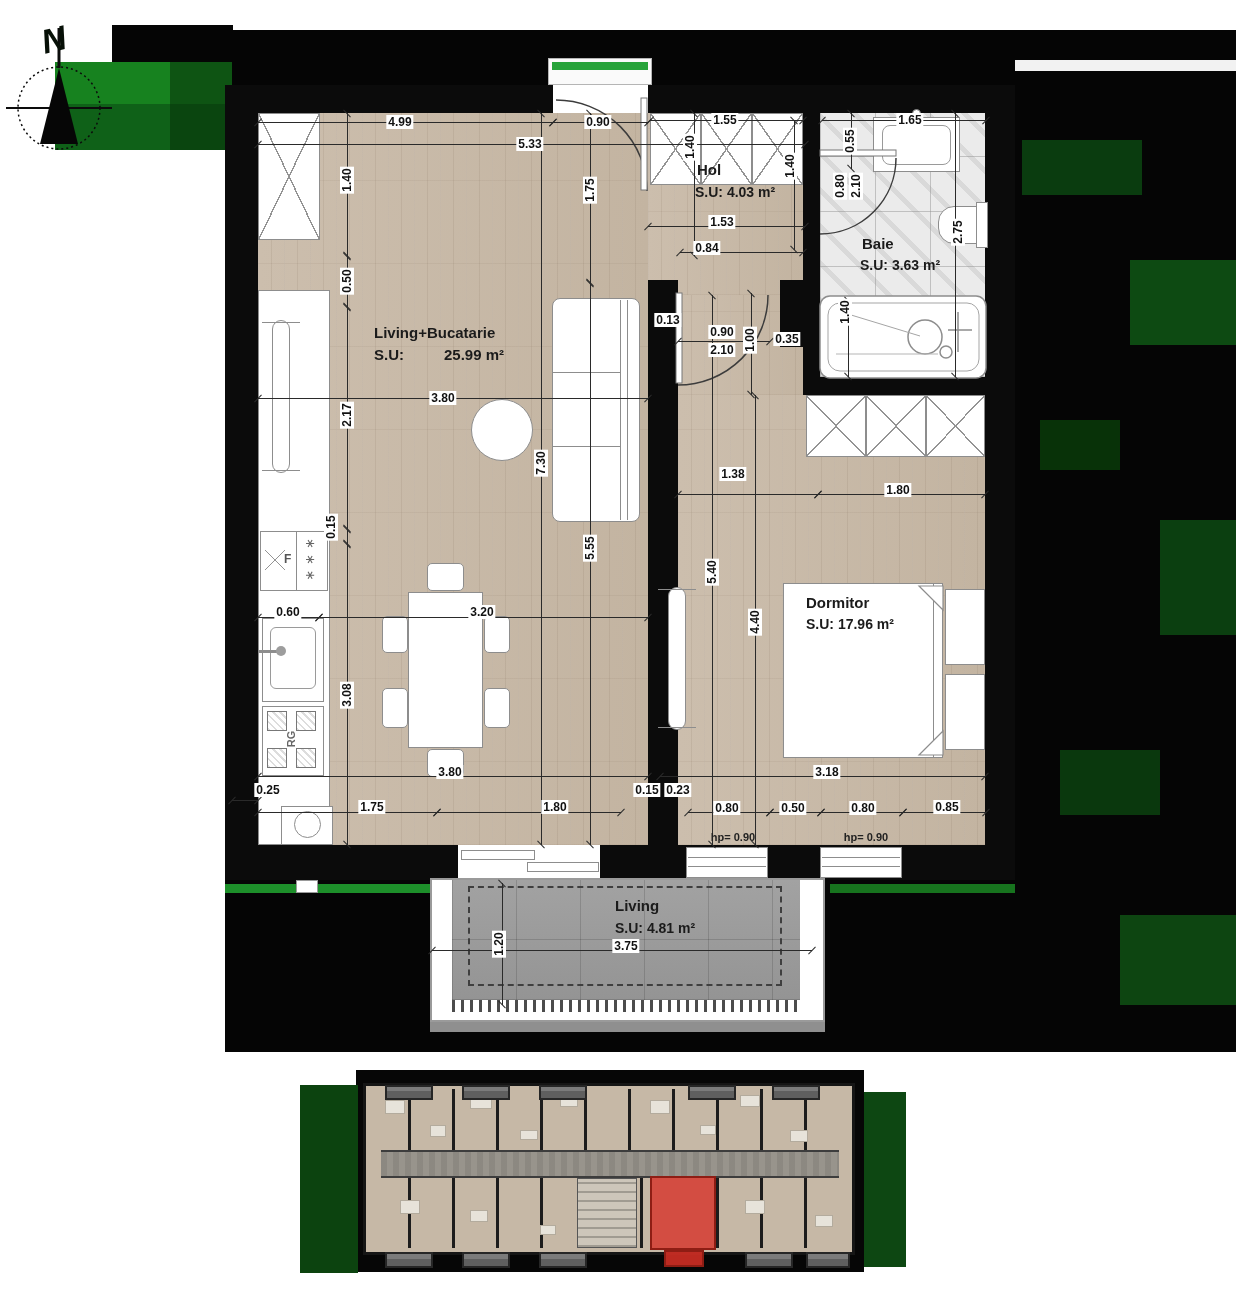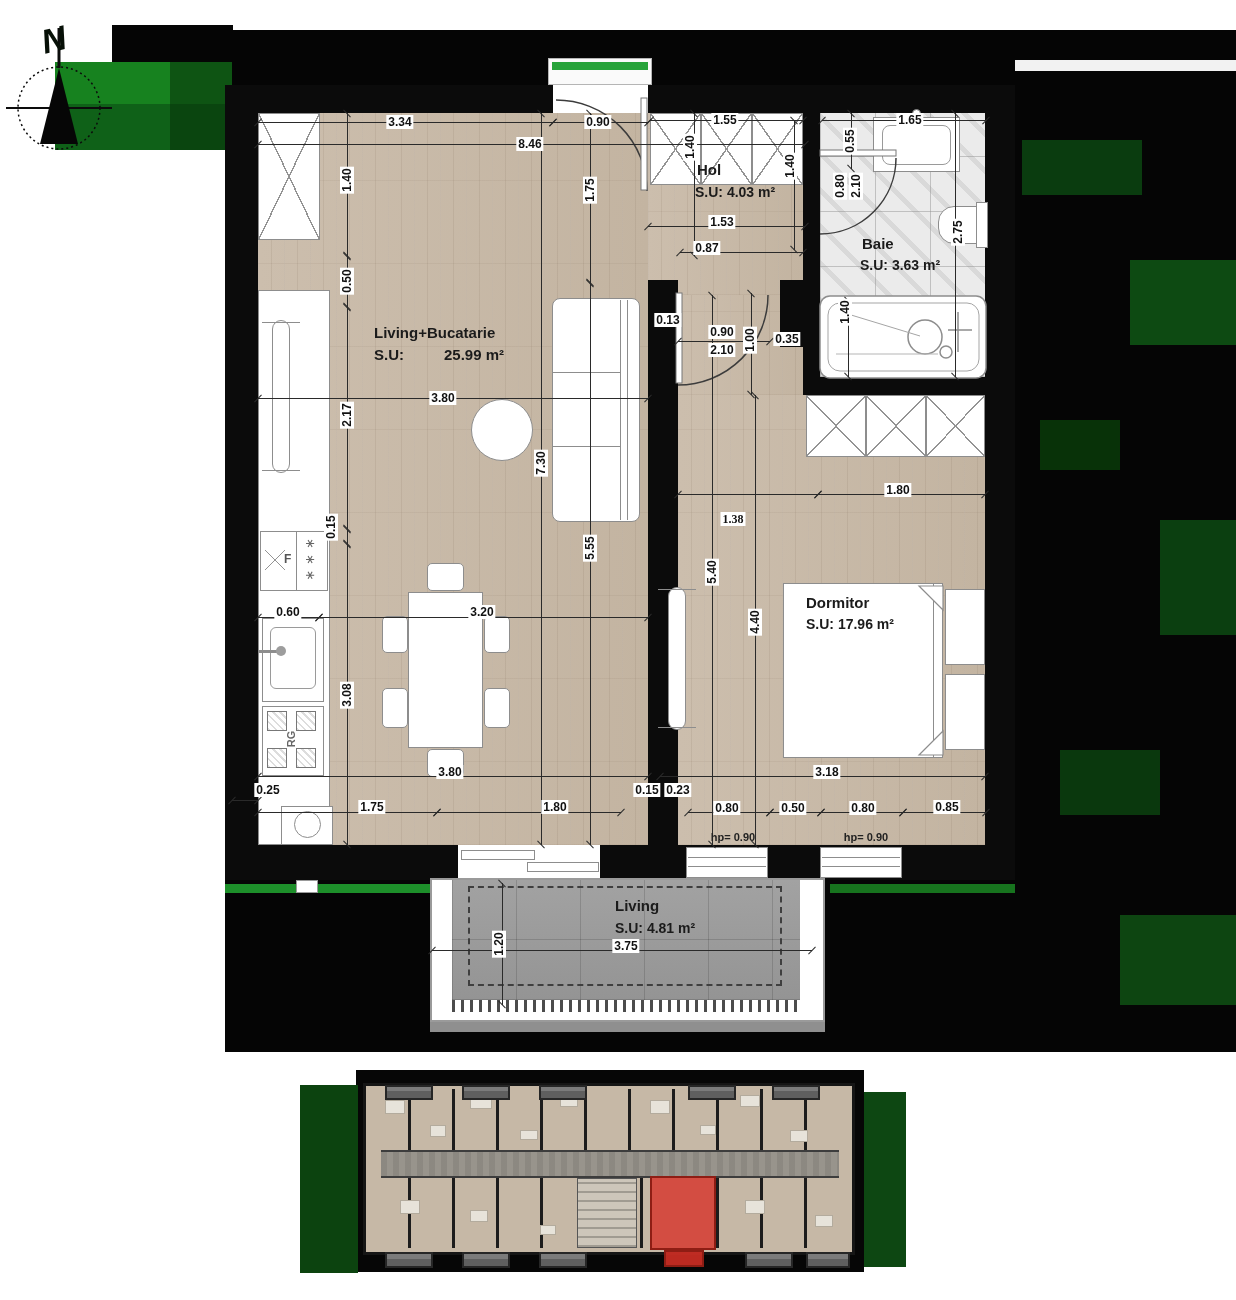--- a/index.html
+++ b/index.html
@@ -219,25 +219,25 @@
     </g>
 
     <g fill="#fff" stroke="#8d8d8d" stroke-width="1.2">
       <path d="M943,586 L919,586 L943,610 Z"></path>
       <path d="M943,755 L919,755 L943,731 Z"></path>
     </g>
   </svg>
 
   <div id="dims">
       <div class="dimline h" style="left: 258px; top: 122px; width: 295px;"></div>
-      <span class="dimlabel" style="left: 400px; top: 122px;">3.34</span>
+      <span class="dimlabel" style="left: 400px; top: 122px;">4.99</span>
       <div class="dimline h" style="left: 553px; top: 122px; width: 95px;"></div>
       <span class="dimlabel" style="left: 598px; top: 122px;">0.90</span>
       <div class="dimline h" style="left: 258px; top: 144px; width: 547px;"></div>
-      <span class="dimlabel" style="left: 530px; top: 144px;">8.46</span>
+      <span class="dimlabel" style="left: 530px; top: 144px;">5.33</span>
       <div class="dimline h" style="left: 650px; top: 120px; width: 153px;"></div>
       <span class="dimlabel" style="left: 725px; top: 120px;">1.55</span>
       <div class="dimline v" style="left: 851px; top: 113px; height: 56px;"></div>
       <span class="dimlabel vert" style="left: 850px; top: 141px;">0.55</span>
       <div class="dimline h" style="left: 822px; top: 120px; width: 164px;"></div>
       <span class="dimlabel" style="left: 910px; top: 120px;">1.65</span>
       <div class="dimline v" style="left: 694px; top: 113px; height: 143px;"></div>
       <span class="dimlabel vert" style="left: 690px; top: 147px;">1.40</span>
       <div class="dimline v" style="left: 794px; top: 120px; height: 130px;"></div>
       <span class="dimlabel vert" style="left: 790px; top: 166px;">1.40</span>
@@ -259,36 +259,36 @@
       <span class="dimlabel vert" style="left: 347px; top: 695px;">3.08</span>
       <div class="dimline h" style="left: 258px; top: 617px; width: 61px;"></div>
       <span class="dimlabel" style="left: 288px; top: 612px;">0.60</span>
       <div class="dimline h" style="left: 319px; top: 617px; width: 329px;"></div>
       <span class="dimlabel" style="left: 482px; top: 612px;">3.20</span>
       <div class="dimline h" style="left: 258px; top: 398px; width: 390px;"></div>
       <span class="dimlabel" style="left: 443px; top: 398px;">3.80</span>
       <div class="dimline h" style="left: 648px; top: 226px; width: 157px;"></div>
       <span class="dimlabel" style="left: 722px; top: 222px;">1.53</span>
       <div class="dimline h" style="left: 680px; top: 252px; width: 123px;"></div>
-      <span class="dimlabel" style="left: 707px; top: 248px;">0.87</span>
+      <span class="dimlabel" style="left: 707px; top: 248px;">0.84</span>
       <span class="dimlabel" style="left: 668px; top: 320px;">0.13</span>
       <div class="dimline h" style="left: 678px; top: 341px; width: 92px;"></div>
       <span class="dimlabel" style="left: 722px; top: 332px;">0.90</span>
       <span class="dimlabel" style="left: 722px; top: 350px;">2.10</span>
       <div class="dimline v" style="left: 751px; top: 293px; height: 102px;"></div>
       <span class="dimlabel vert" style="left: 750px; top: 340px;">1.00</span>
       <span class="dimlabel" style="left: 787px; top: 339px;">0.35</span>
       <span class="dimlabel vert" style="left: 840px; top: 186px;">0.80</span>
       <span class="dimlabel vert" style="left: 856px; top: 186px;">2.10</span>
       <div class="dimline v" style="left: 955px; top: 113px; height: 264px;"></div>
       <span class="dimlabel vert" style="left: 958px; top: 232px;">2.75</span>
       <div class="dimline v" style="left: 848px; top: 300px; height: 77px;"></div>
       <span class="dimlabel vert" style="left: 845px; top: 312px;">1.40</span>
       <div class="dimline h" style="left: 678px; top: 494px; width: 140px;"></div>
-      <span class="dimlabel" style="left: 733px; top: 519px; font-family: Liberation Serif, serif;">1.38</span>
+      <span class="dimlabel" style="left: 733px; top: 474px;">1.38</span>
       <div class="dimline h" style="left: 818px; top: 494px; width: 167px;"></div>
       <span class="dimlabel" style="left: 898px; top: 490px;">1.80</span>
       <div class="dimline v" style="left: 712px; top: 295px; height: 550px;"></div>
       <span class="dimlabel vert" style="left: 712px; top: 572px;">5.40</span>
       <div class="dimline v" style="left: 755px; top: 395px; height: 450px;"></div>
       <span class="dimlabel vert" style="left: 755px; top: 622px;">4.40</span>
       <div class="dimline h" style="left: 258px; top: 776px; width: 390px;"></div>
       <span class="dimlabel" style="left: 450px; top: 772px;">3.80</span>
       <div class="dimline h" style="left: 660px; top: 776px; width: 325px;"></div>
       <span class="dimlabel" style="left: 827px; top: 772px;">3.18</span>

